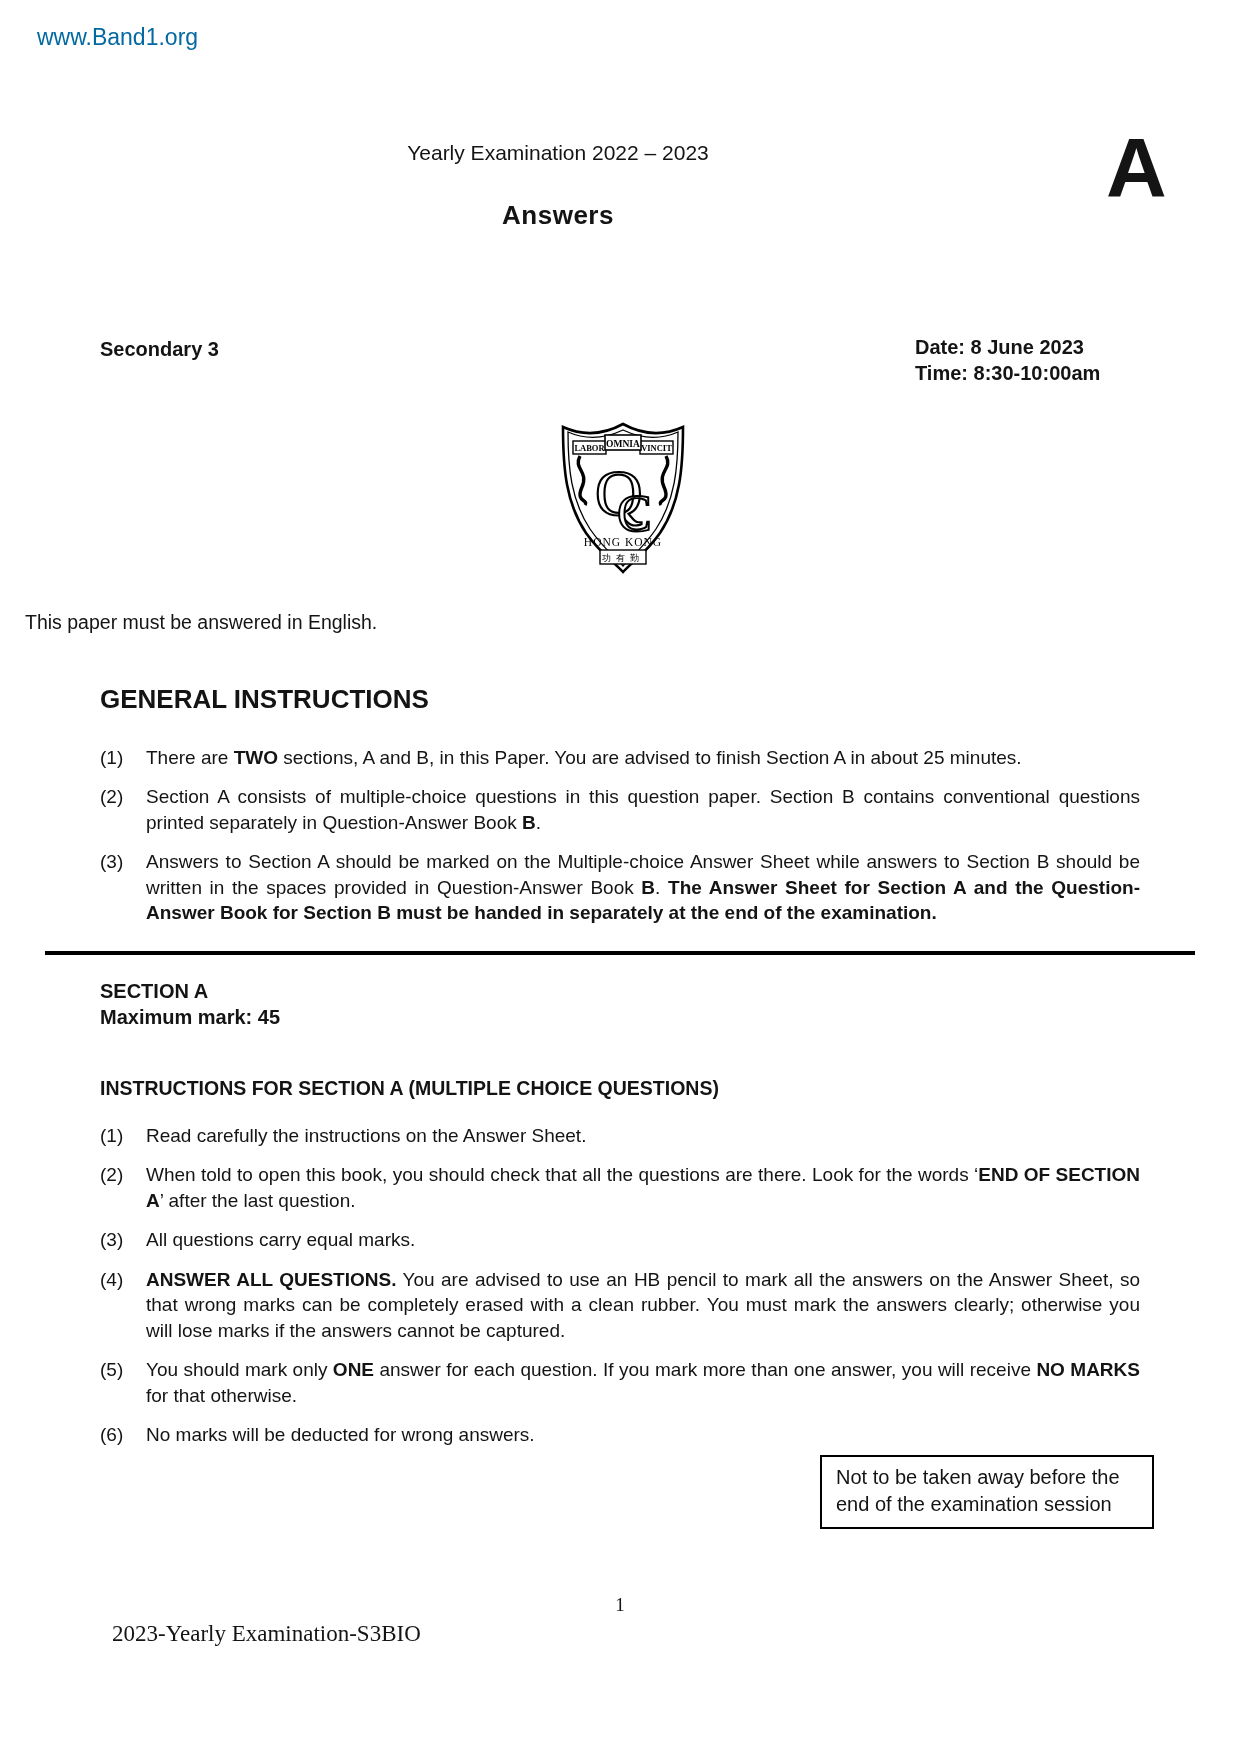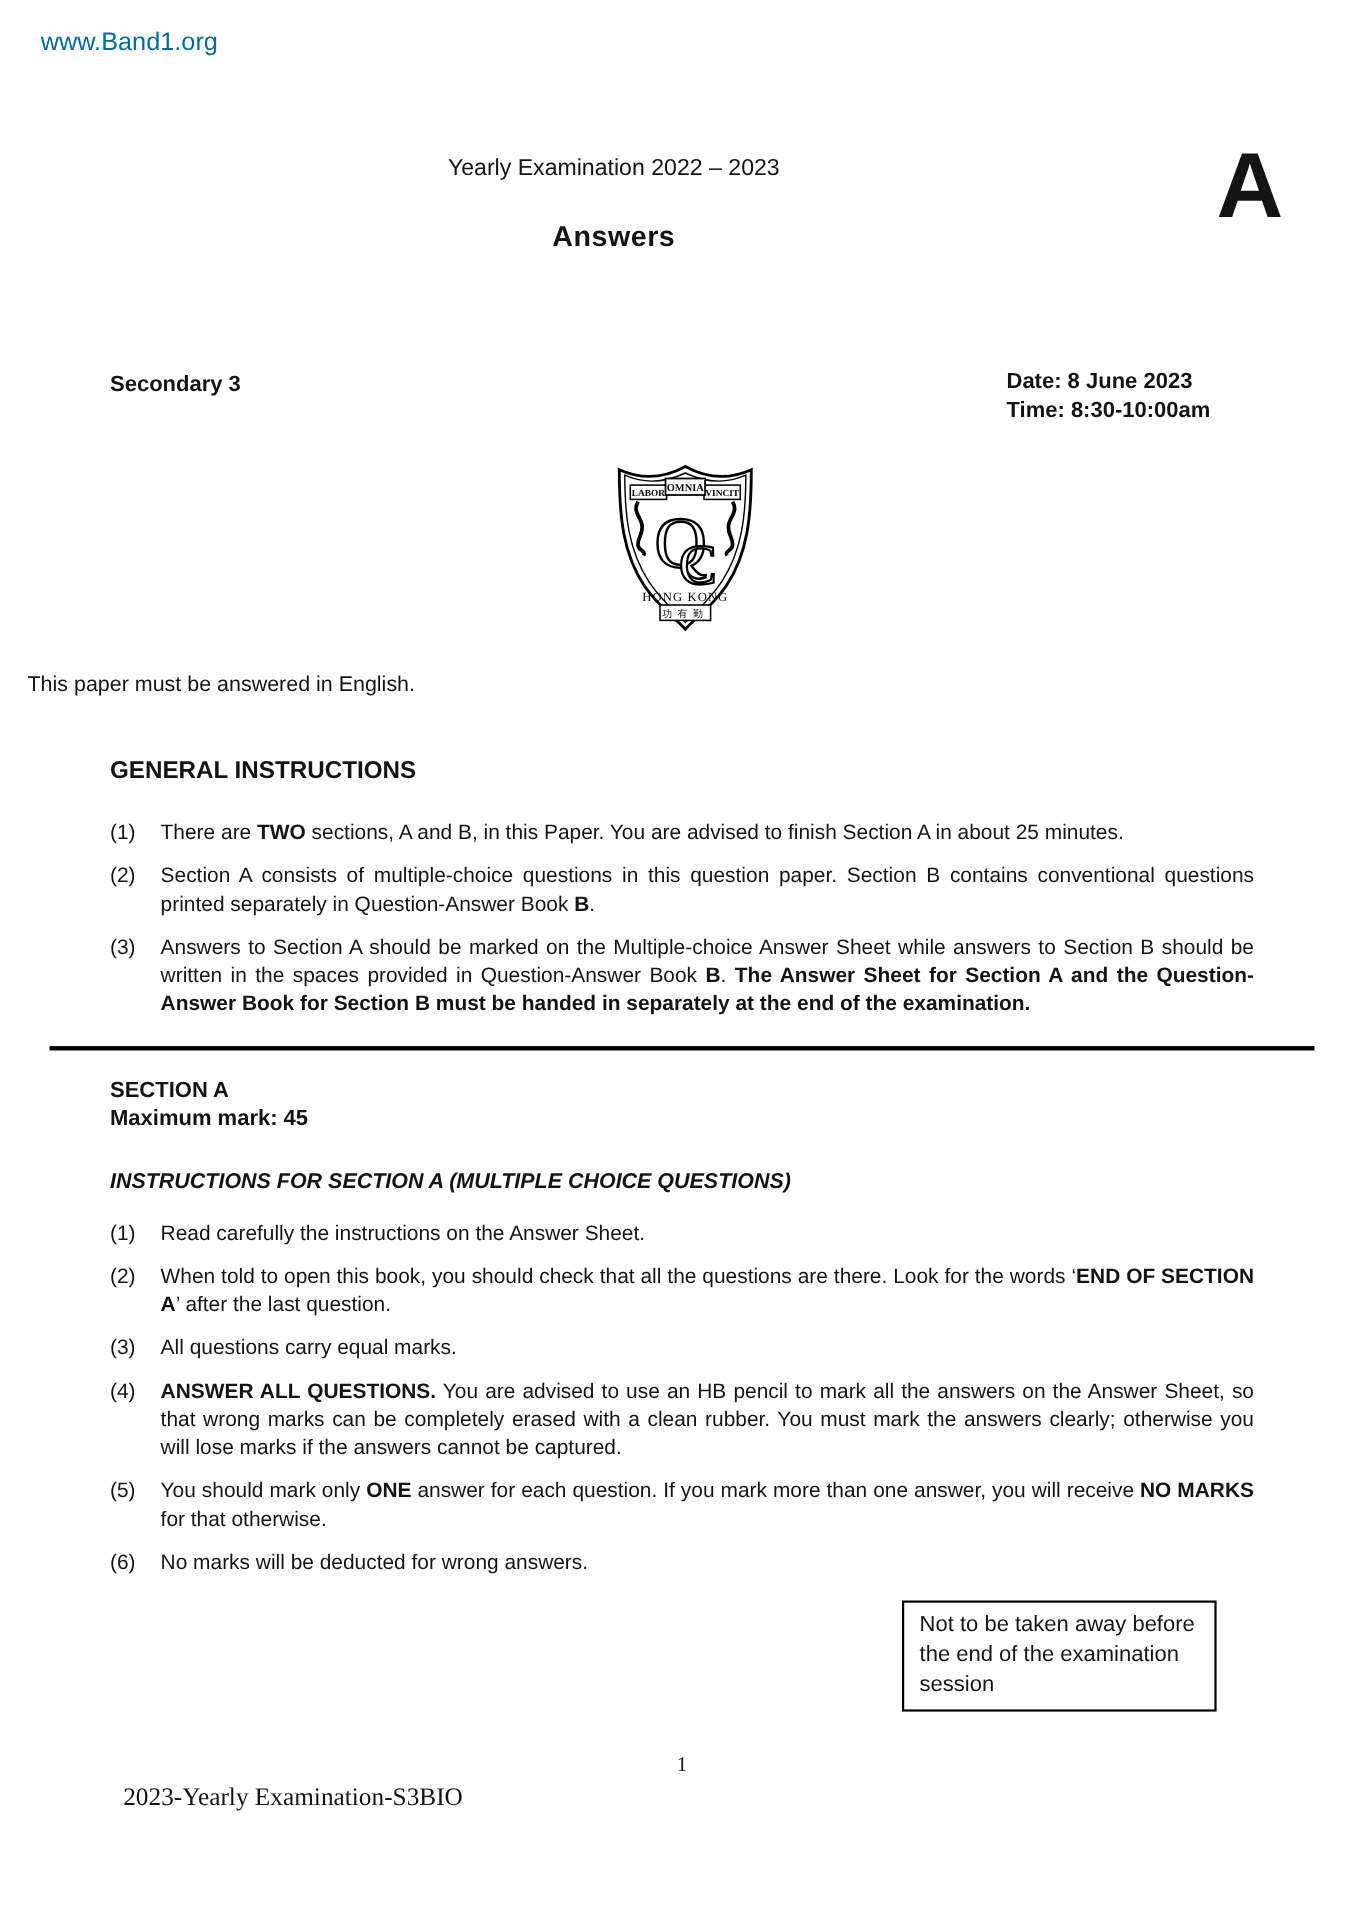--- a/index.html
+++ b/index.html
@@ -12,30 +12,30 @@
   .title-block{position:absolute;left:0;top:140px;width:1116px;text-align:center;font-size:21px;line-height:26px;}
   .title-block .school{margin-bottom:7px;}
   .subject{font-weight:bold;font-size:26px;margin-top:36px;letter-spacing:.5px;}
   .class-level{position:absolute;left:100px;top:338px;font-size:20px;font-weight:bold;}
   .date-time{position:absolute;left:915px;top:334px;font-size:20px;font-weight:bold;line-height:26px;}
   .crest{position:absolute;left:559px;top:411px;}
   .language-note{position:absolute;left:3px;top:611px;width:1116px;text-align:left;font-size:19.5px;margin-left:22px;}
   .instr-block{position:absolute;left:100px;width:1040px;font-size:19px;line-height:25.5px;}
   .gi{top:687px;}
   .sa{top:978px;}
-  .sec-title{font-weight:bold;font-size:22px;margin:0 0 32px 0;}
+  .sec-title{font-weight:bold;font-size:26px;margin:0 0 32px 0;}
   .sa-head{font-weight:bold;font-size:20px;line-height:26px;margin:0;}
-  .sa-instr-title{font-weight:bold;font-size:19.5px;margin:32px 0 21px 0;font-style:italic;}
+  .sa-instr-title{font-weight:bold;font-size:19.5px;margin:46px 0 21px 0;}
   .li{display:flex;margin-bottom:14px;}
   .li .num{flex:none;width:46px;}
   .li .txt{flex:1;text-align:justify;}
   .b{font-weight:bold;}
   .rule{position:absolute;left:45px;top:951px;width:1150px;height:4px;background:#000;}
   .notice-box{
-    position:absolute;left:820px;top:1455px;width:286px;box-sizing:border-box;
+    position:absolute;left:820px;top:1455px;width:334px;box-sizing:border-box;
     border:2px solid #000;padding:7px 13px 9px 14px;font-size:20px;line-height:27px;
   }
   .page-number{position:absolute;left:0;top:1594px;width:1240px;text-align:center;
     font-family:"Liberation Serif",serif;font-size:19px;}
   .doc-code{position:absolute;left:112px;top:1621px;font-family:"Liberation Serif",serif;font-size:23px;}
   svg text{user-select:none;}
 </style>
 </head>
 <body>
 

